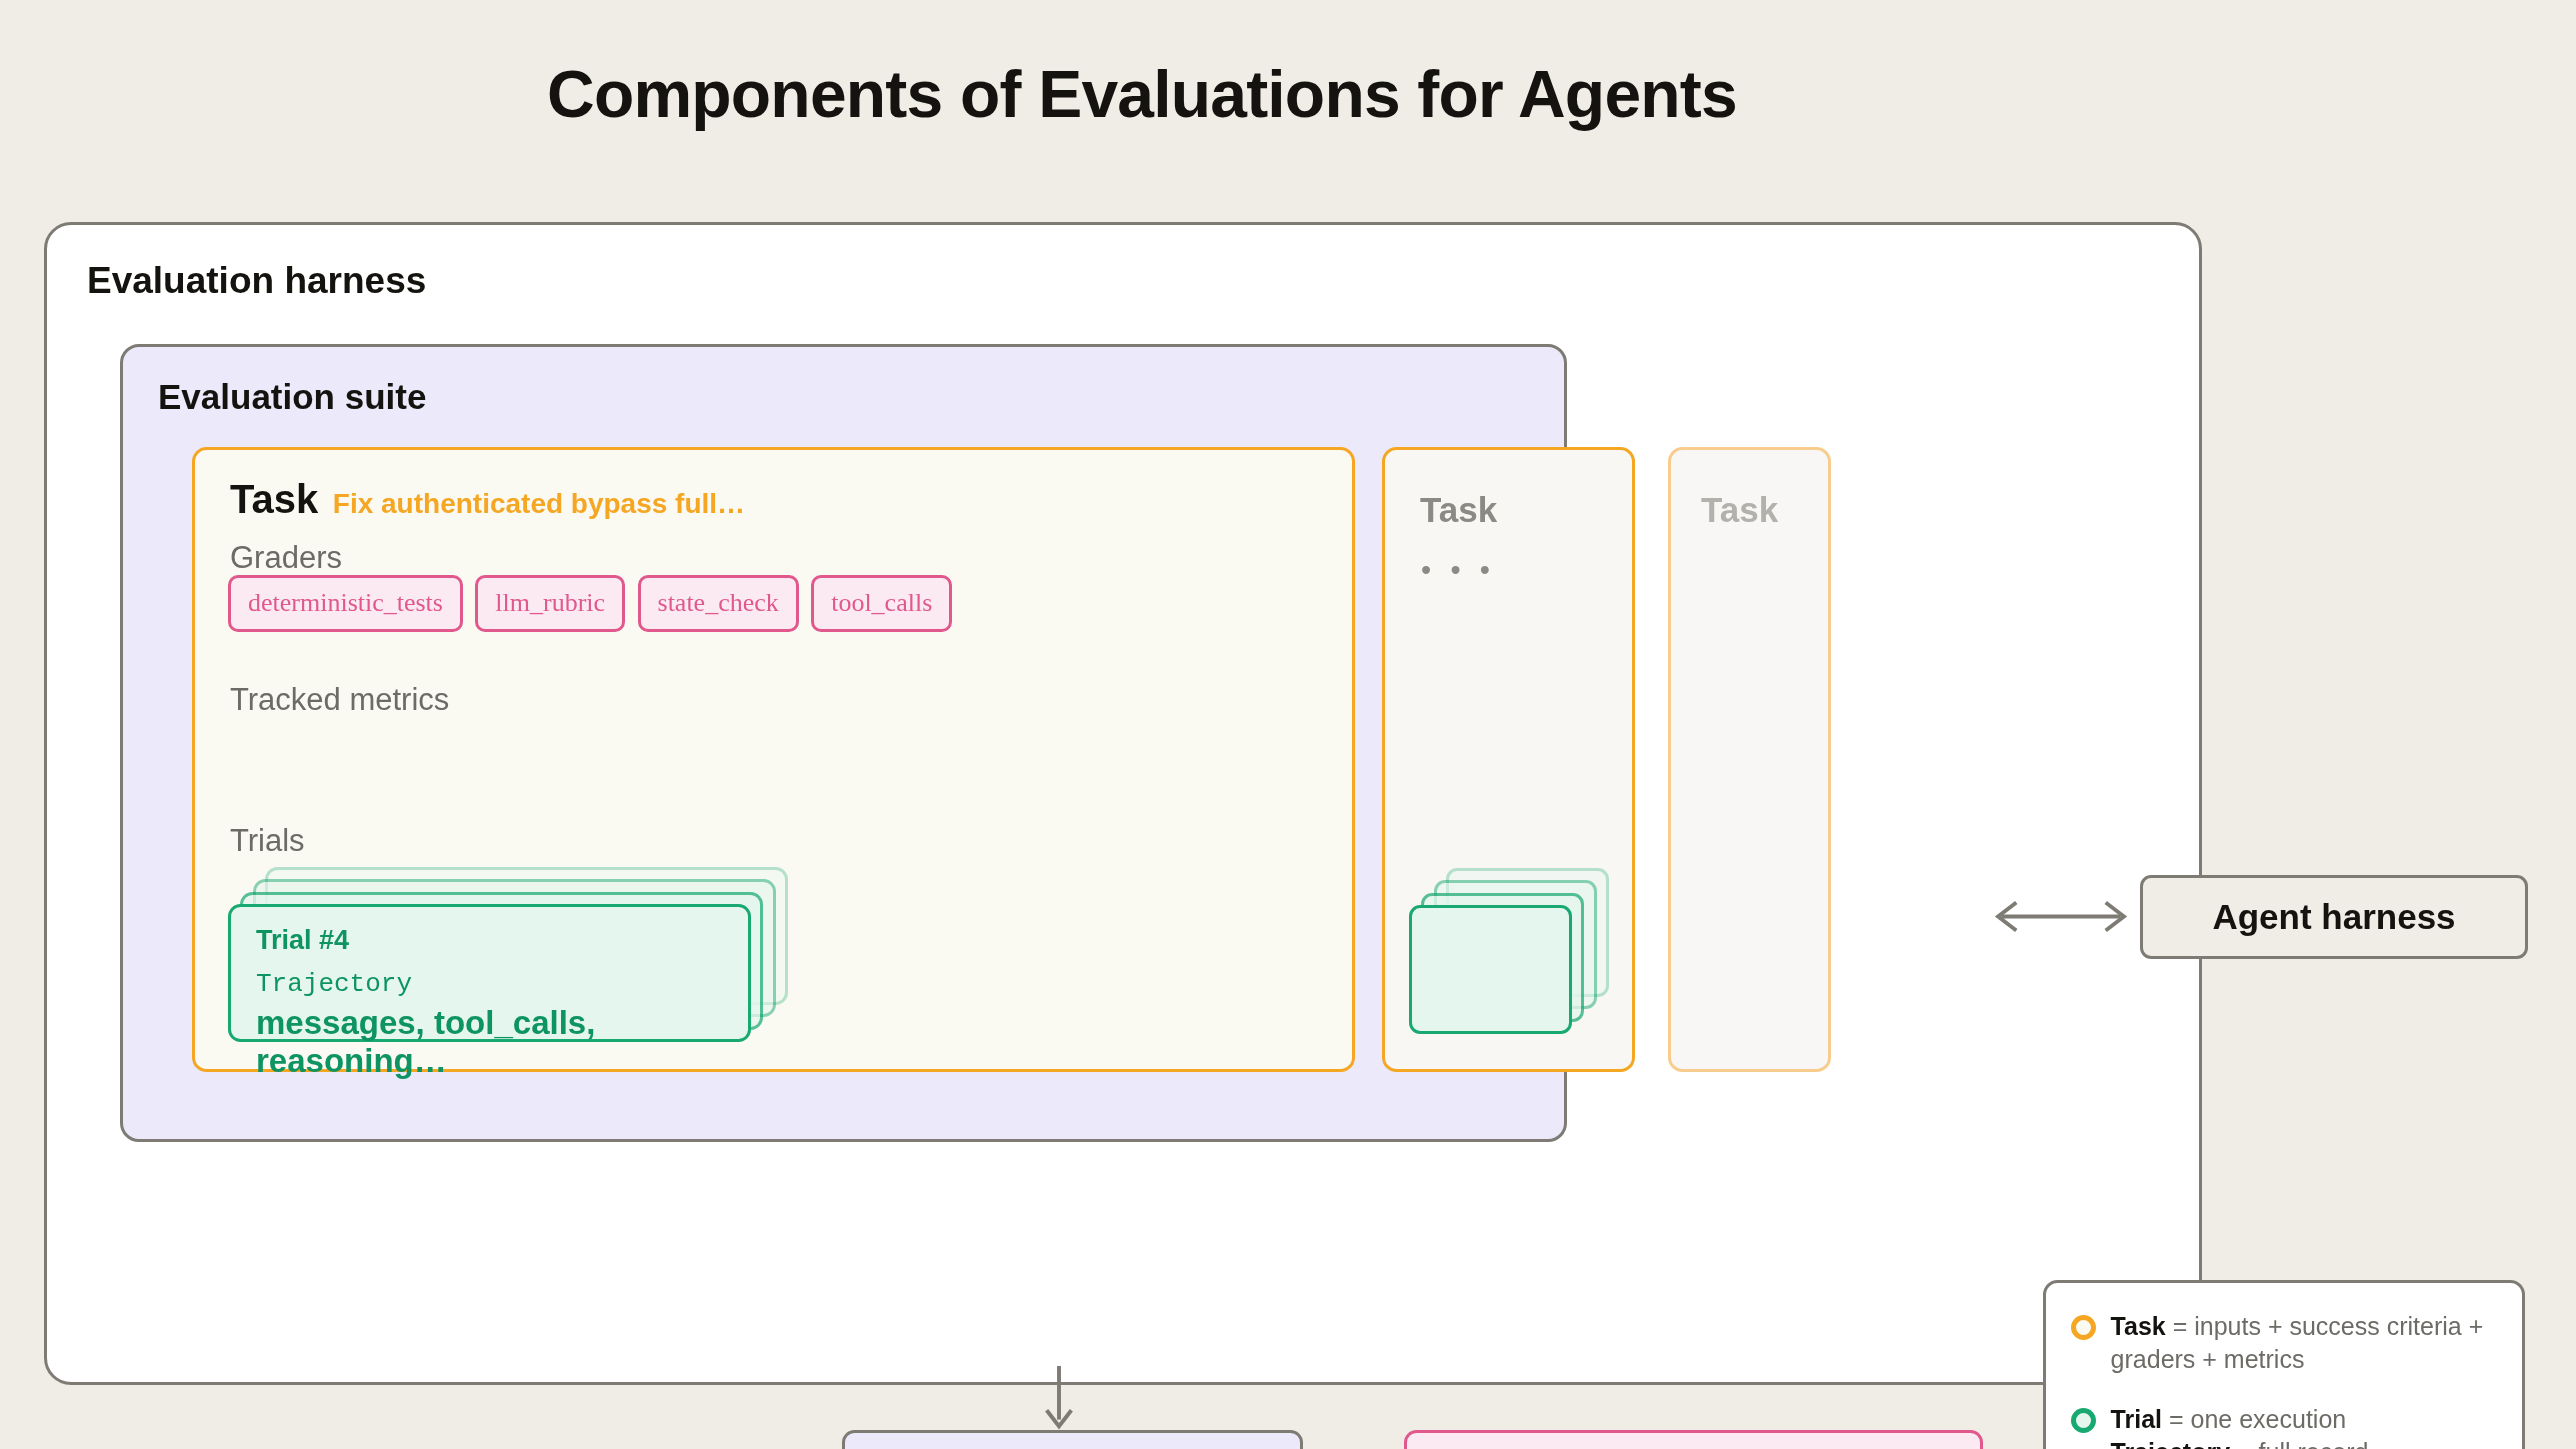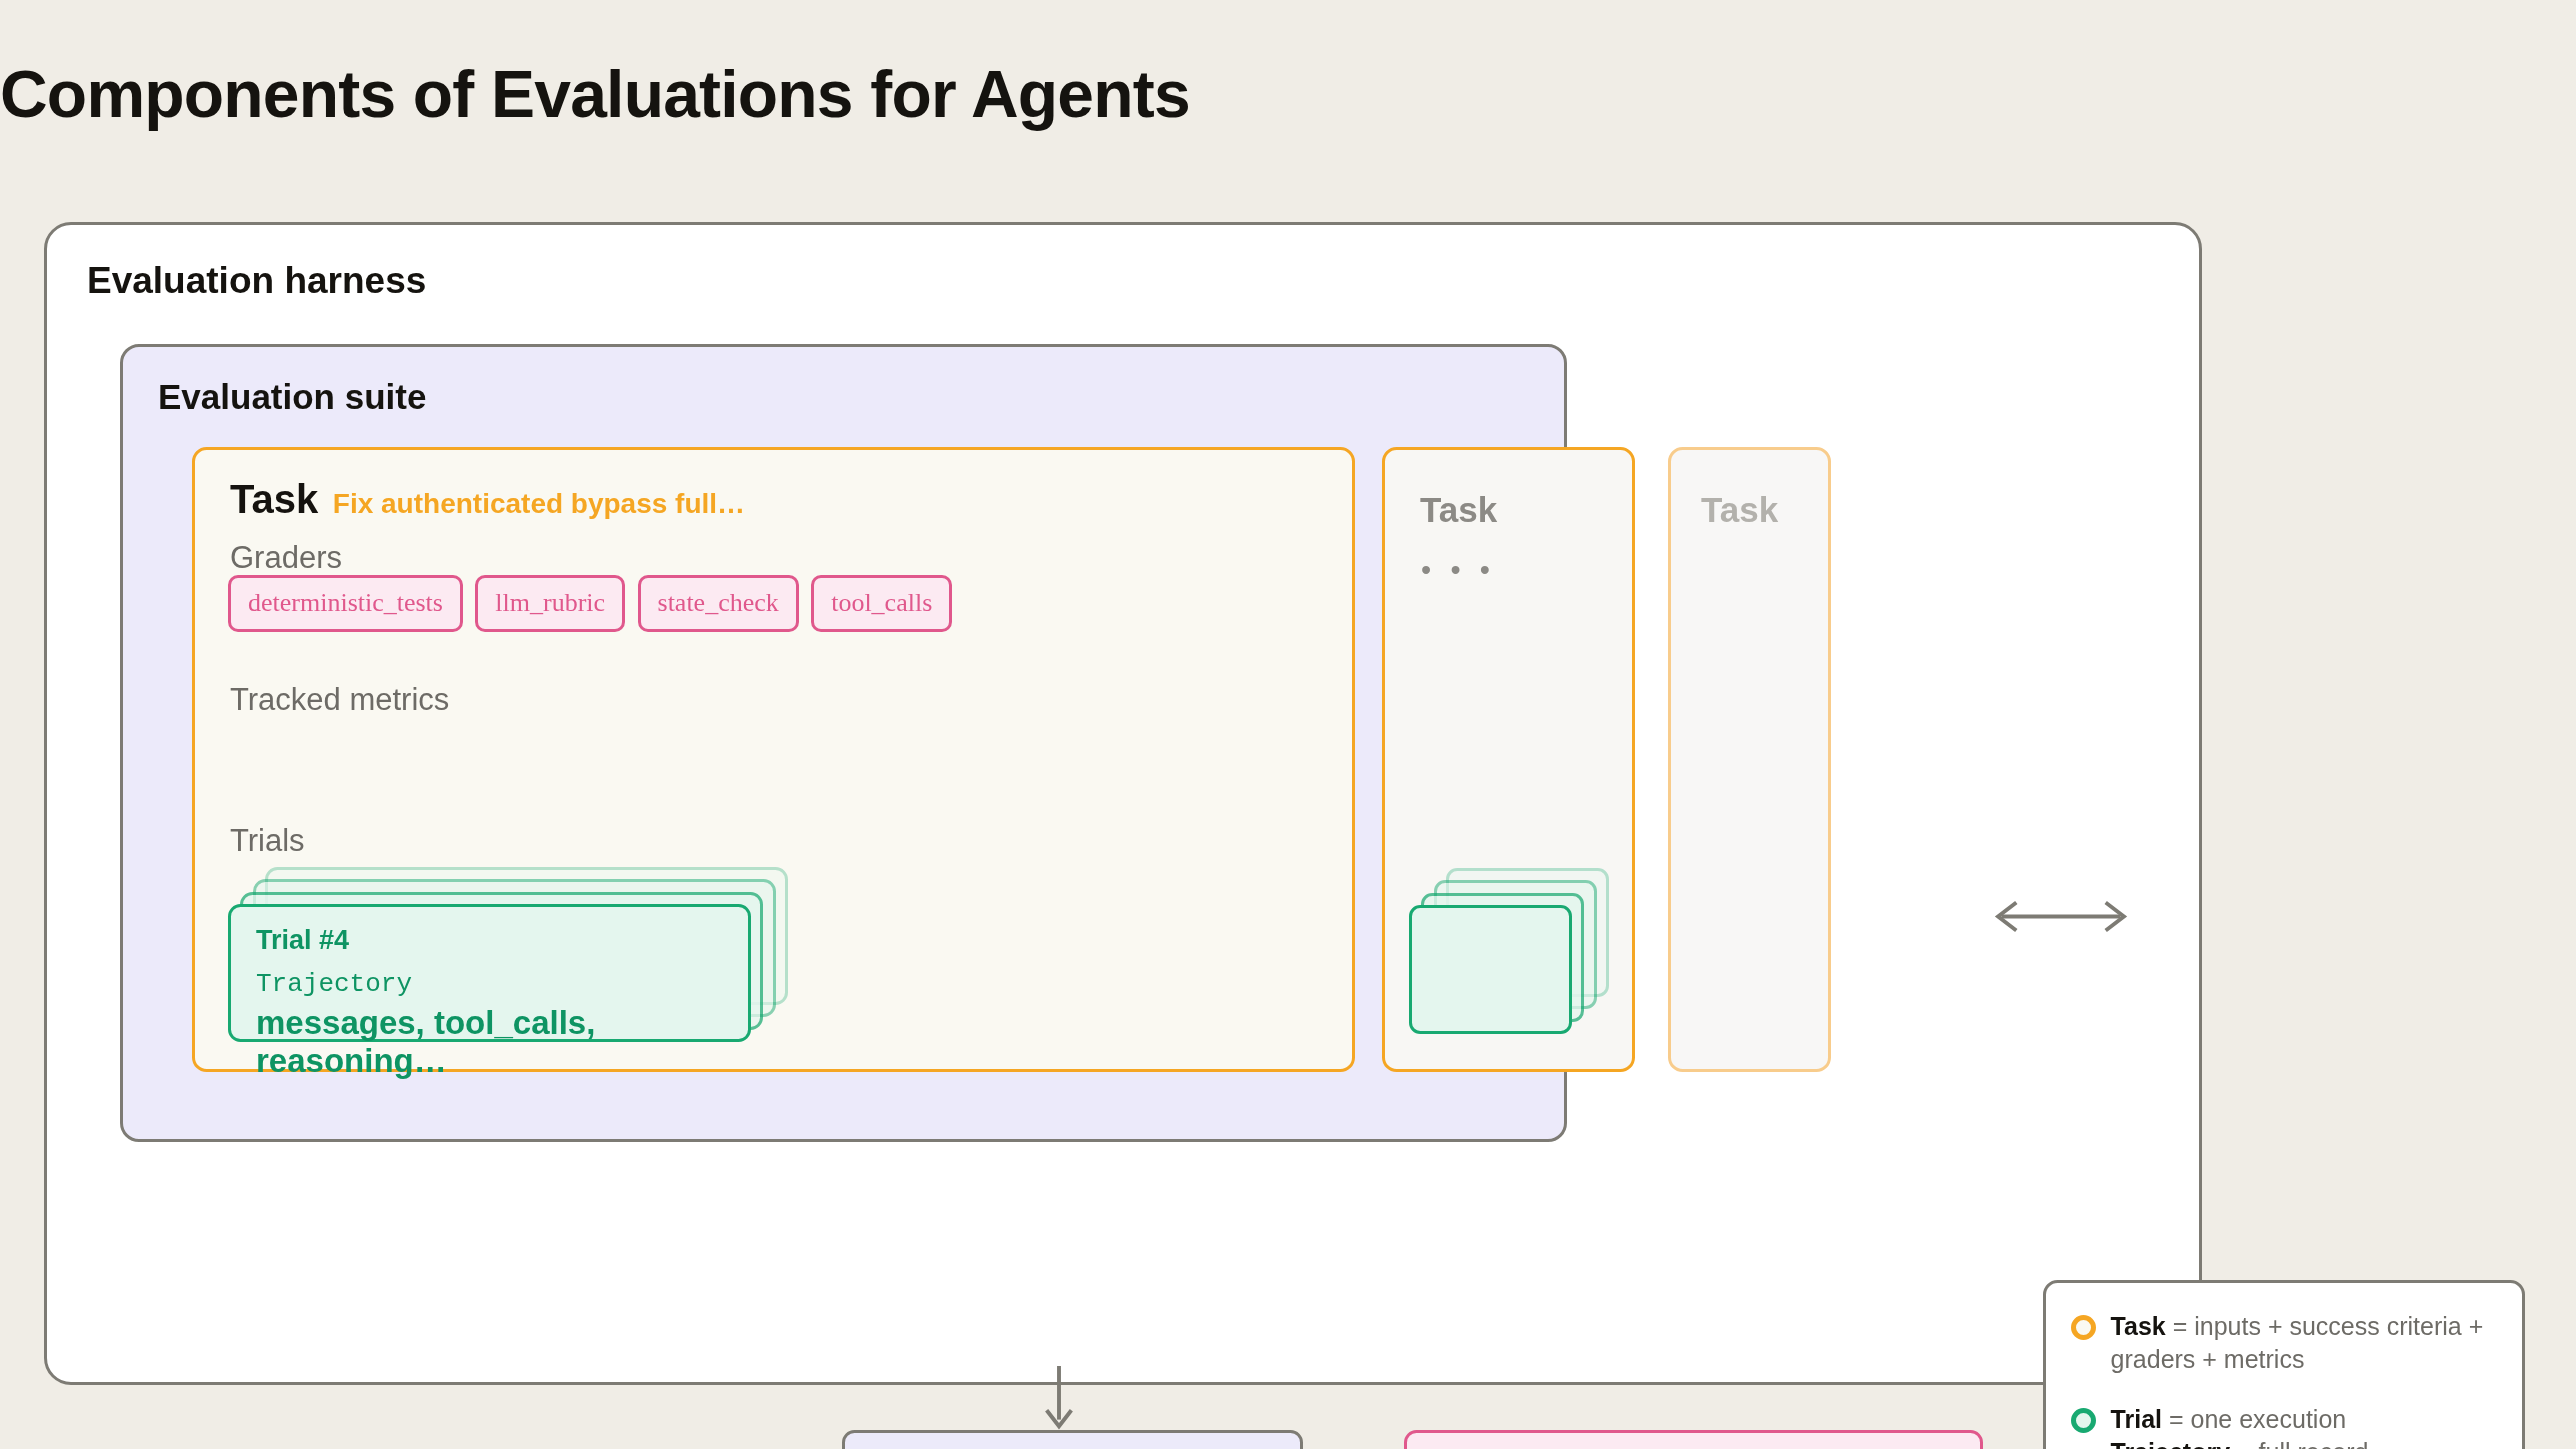--- a/index.html
+++ b/index.html
@@ -18,21 +18,21 @@
     height: 1450px;
     background: #F0EDE6;
   }
 
   
   .page-title {
     position: absolute;
     top: 56px;
     left: 0;
     width: 2284px;
-    text-align: left;
+    text-align: center;
     font-size: 66px;
     font-weight: 700;
     letter-spacing: -0.8px;
     color: #15130F;
   }
 
   
   .harness {
     position: absolute;
     left: 44px;
@@ -429,20 +429,21 @@
       
       
     </div>
 
     <svg class="agent-arrow" viewBox="0 0 250 70">
       <line x1="18" y1="35" x2="232" y2="35" stroke="#7D7B74" stroke-width="7"></line>
       <polyline points="42,12 12,35 42,58" fill="none" stroke="#7D7B74" stroke-width="7" stroke-linecap="square"></polyline>
       <polyline points="208,12 238,35 208,58" fill="none" stroke="#7D7B74" stroke-width="7" stroke-linecap="square"></polyline>
     </svg>
 
+    <div class="agent-box">Agent harness</div>
 
     <div class="legend">
       <div class="legend-item">
         <span class="legend-dot task"></span>
         <span class="legend-text">
           <b>Task</b><span> = inputs + success criteria + graders + metrics</span>
         </span>
       </div>
       <div class="legend-item">
         <span class="legend-dot trial"></span>

